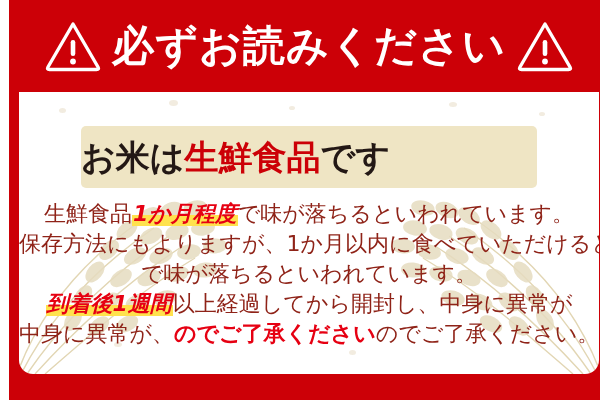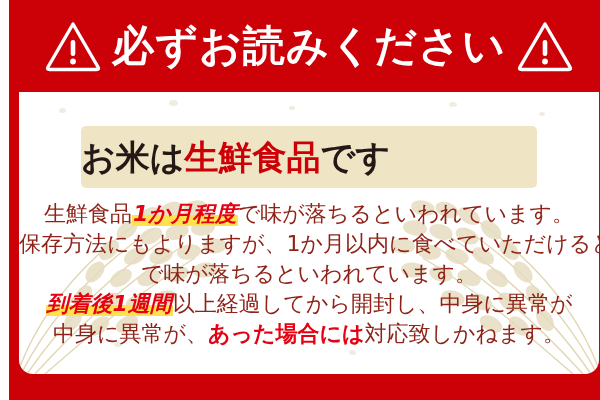--- a/index.html
+++ b/index.html
@@ -243,18 +243,18 @@
       <div id="headline-text">
         <span>お米は</span><span class="hl-accent">生鮮食品</span><span>です</span>
       </div>
     </div>
 
     <div id="body-lines">
       <div class="body-line" id="body-line-1"><span>生鮮食品</span><span class="mark">1か月程度</span><span>で味が落ちるといわれています。</span></div>
       <div class="body-line" id="body-line-2"><span>保存方法にもよりますが、1か月以内に食べていただけると</span></div>
       <div class="body-line" id="body-line-3"><span>で味が落ちるといわれています。</span></div>
       <div class="body-line" id="body-line-4"><span class="mark">到着後1週間</span><span>以上経過してから開封し、中身に異常が</span></div>
-      <div class="body-line" id="body-line-5"><span>中身に異常が、</span><span class="strong">あった場合には</span><span>対応致しかねます。</span></div>
+      <div class="body-line" id="body-line-5"><span>中身に異常が、</span><span class="strong">のでご了承ください</span><span>のでご了承ください。</span></div>
     </div>
 
   </div>
 
 </div>
 
 </body></html>

